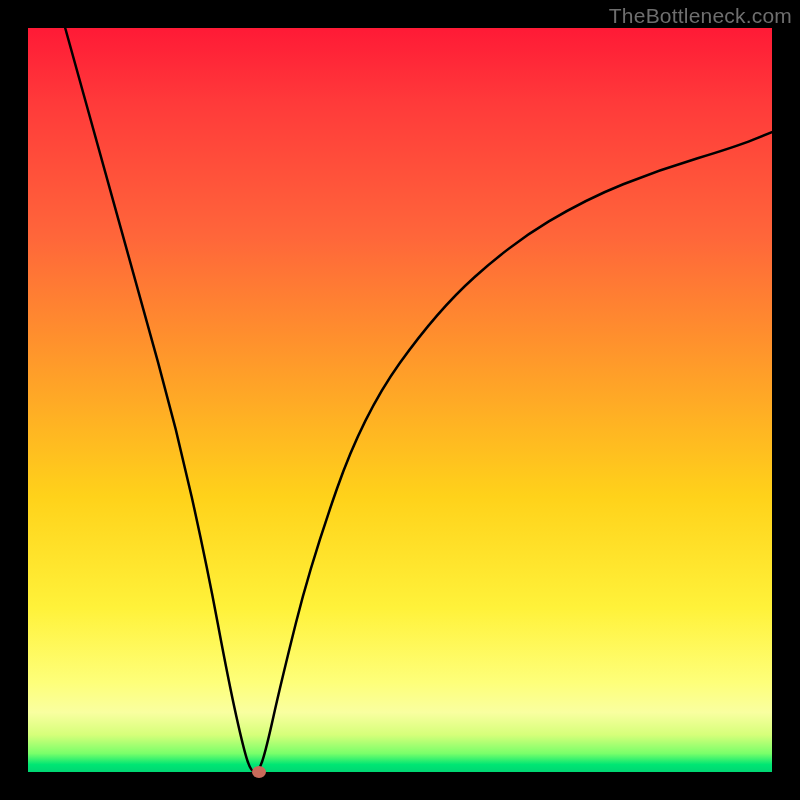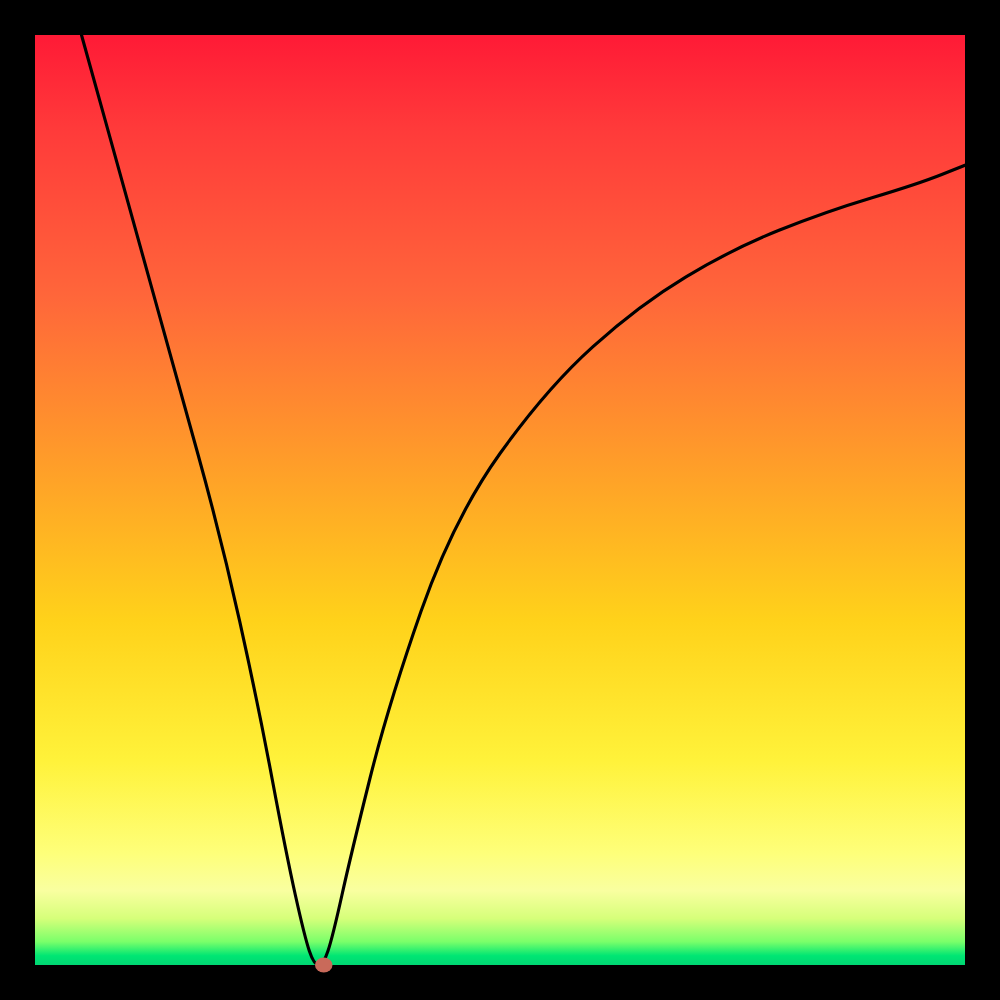--- a/index.html
+++ b/index.html
@@ -70,13 +70,14 @@
 </head>
 <body>
 
 <div class="frame">
   <div class="plot">
     <svg class="curve" viewBox="0 0 744 744">
       <path id="curve-path" fill="none" stroke="#000" stroke-width="2.5" stroke-linejoin="round" stroke-linecap="round" d="M 37.2 0 Q 37.2 0 55.800000000000004 66.96000000000004 Q 74.4 133.92000000000007 93 200.88000000000002 Q 111.6 267.84 130.2 334.79999999999995 Q 148.8 401.76 163.68 468.71999999999997 Q 178.56 535.68 189.72000000000003 595.2 Q 200.88000000000002 654.72 208.32 688.2 Q 215.76 721.68 219.48 732.8399999999999 Q 223.2 744 226.92 744 Q 230.64 744 234.36 732.8399999999999 Q 238.08 721.68 245.52 688.2 Q 252.96 654.72 267.84000000000003 595.2 Q 282.72 535.68 308.76 461.28 Q 334.8 386.88 372 334.8 Q 409.20000000000005 282.72 446.40000000000003 249.24 Q 483.6 215.76 520.8 193.44 Q 558 171.12 595.2 156.24 Q 632.4 141.36 669.5999999999999 130.20000000000005 Q 706.8 119.04000000000008 725.4 111.60000000000002 T 744 104.15999999999997"></path>
     </svg>
     <div class="dot" id="marker-dot" style="left: 230.64px; top: 744px;"></div>
   </div>
+  <div class="watermark">TheBottleneck.com</div>
 </div>
 
 </body></html>

